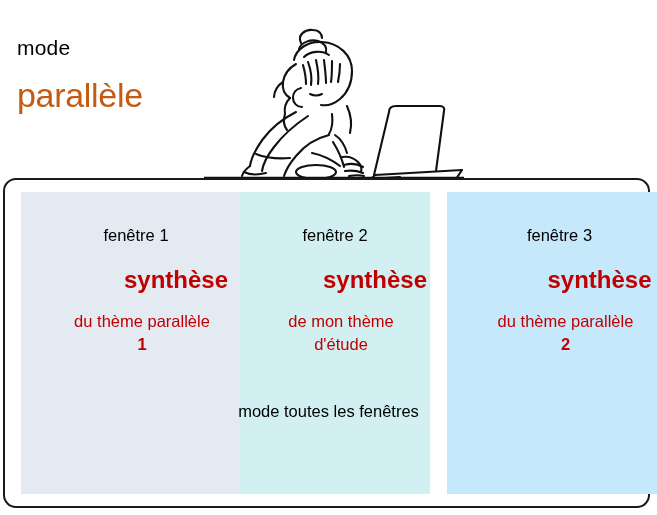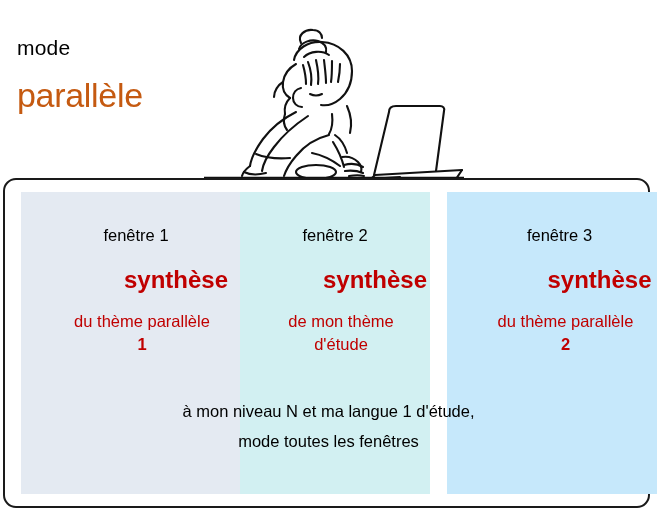--- a/index.html
+++ b/index.html
@@ -242,17 +242,16 @@
       <div class="col-synth">synthèse</div>
       <div class="col-detail">
         <span>du thème parallèle</span><br>
         <span class="emph">2</span>
       </div>
     </div>
 
   </div>
 
   <div id="footer-text">
-    <span class="footer-line">à mon niveau N  et ma langue 1 d'étude,</span>
     <span class="footer-line">mode toutes les fenêtres</span>
   </div>
 
 </div>
 
 </body></html>

